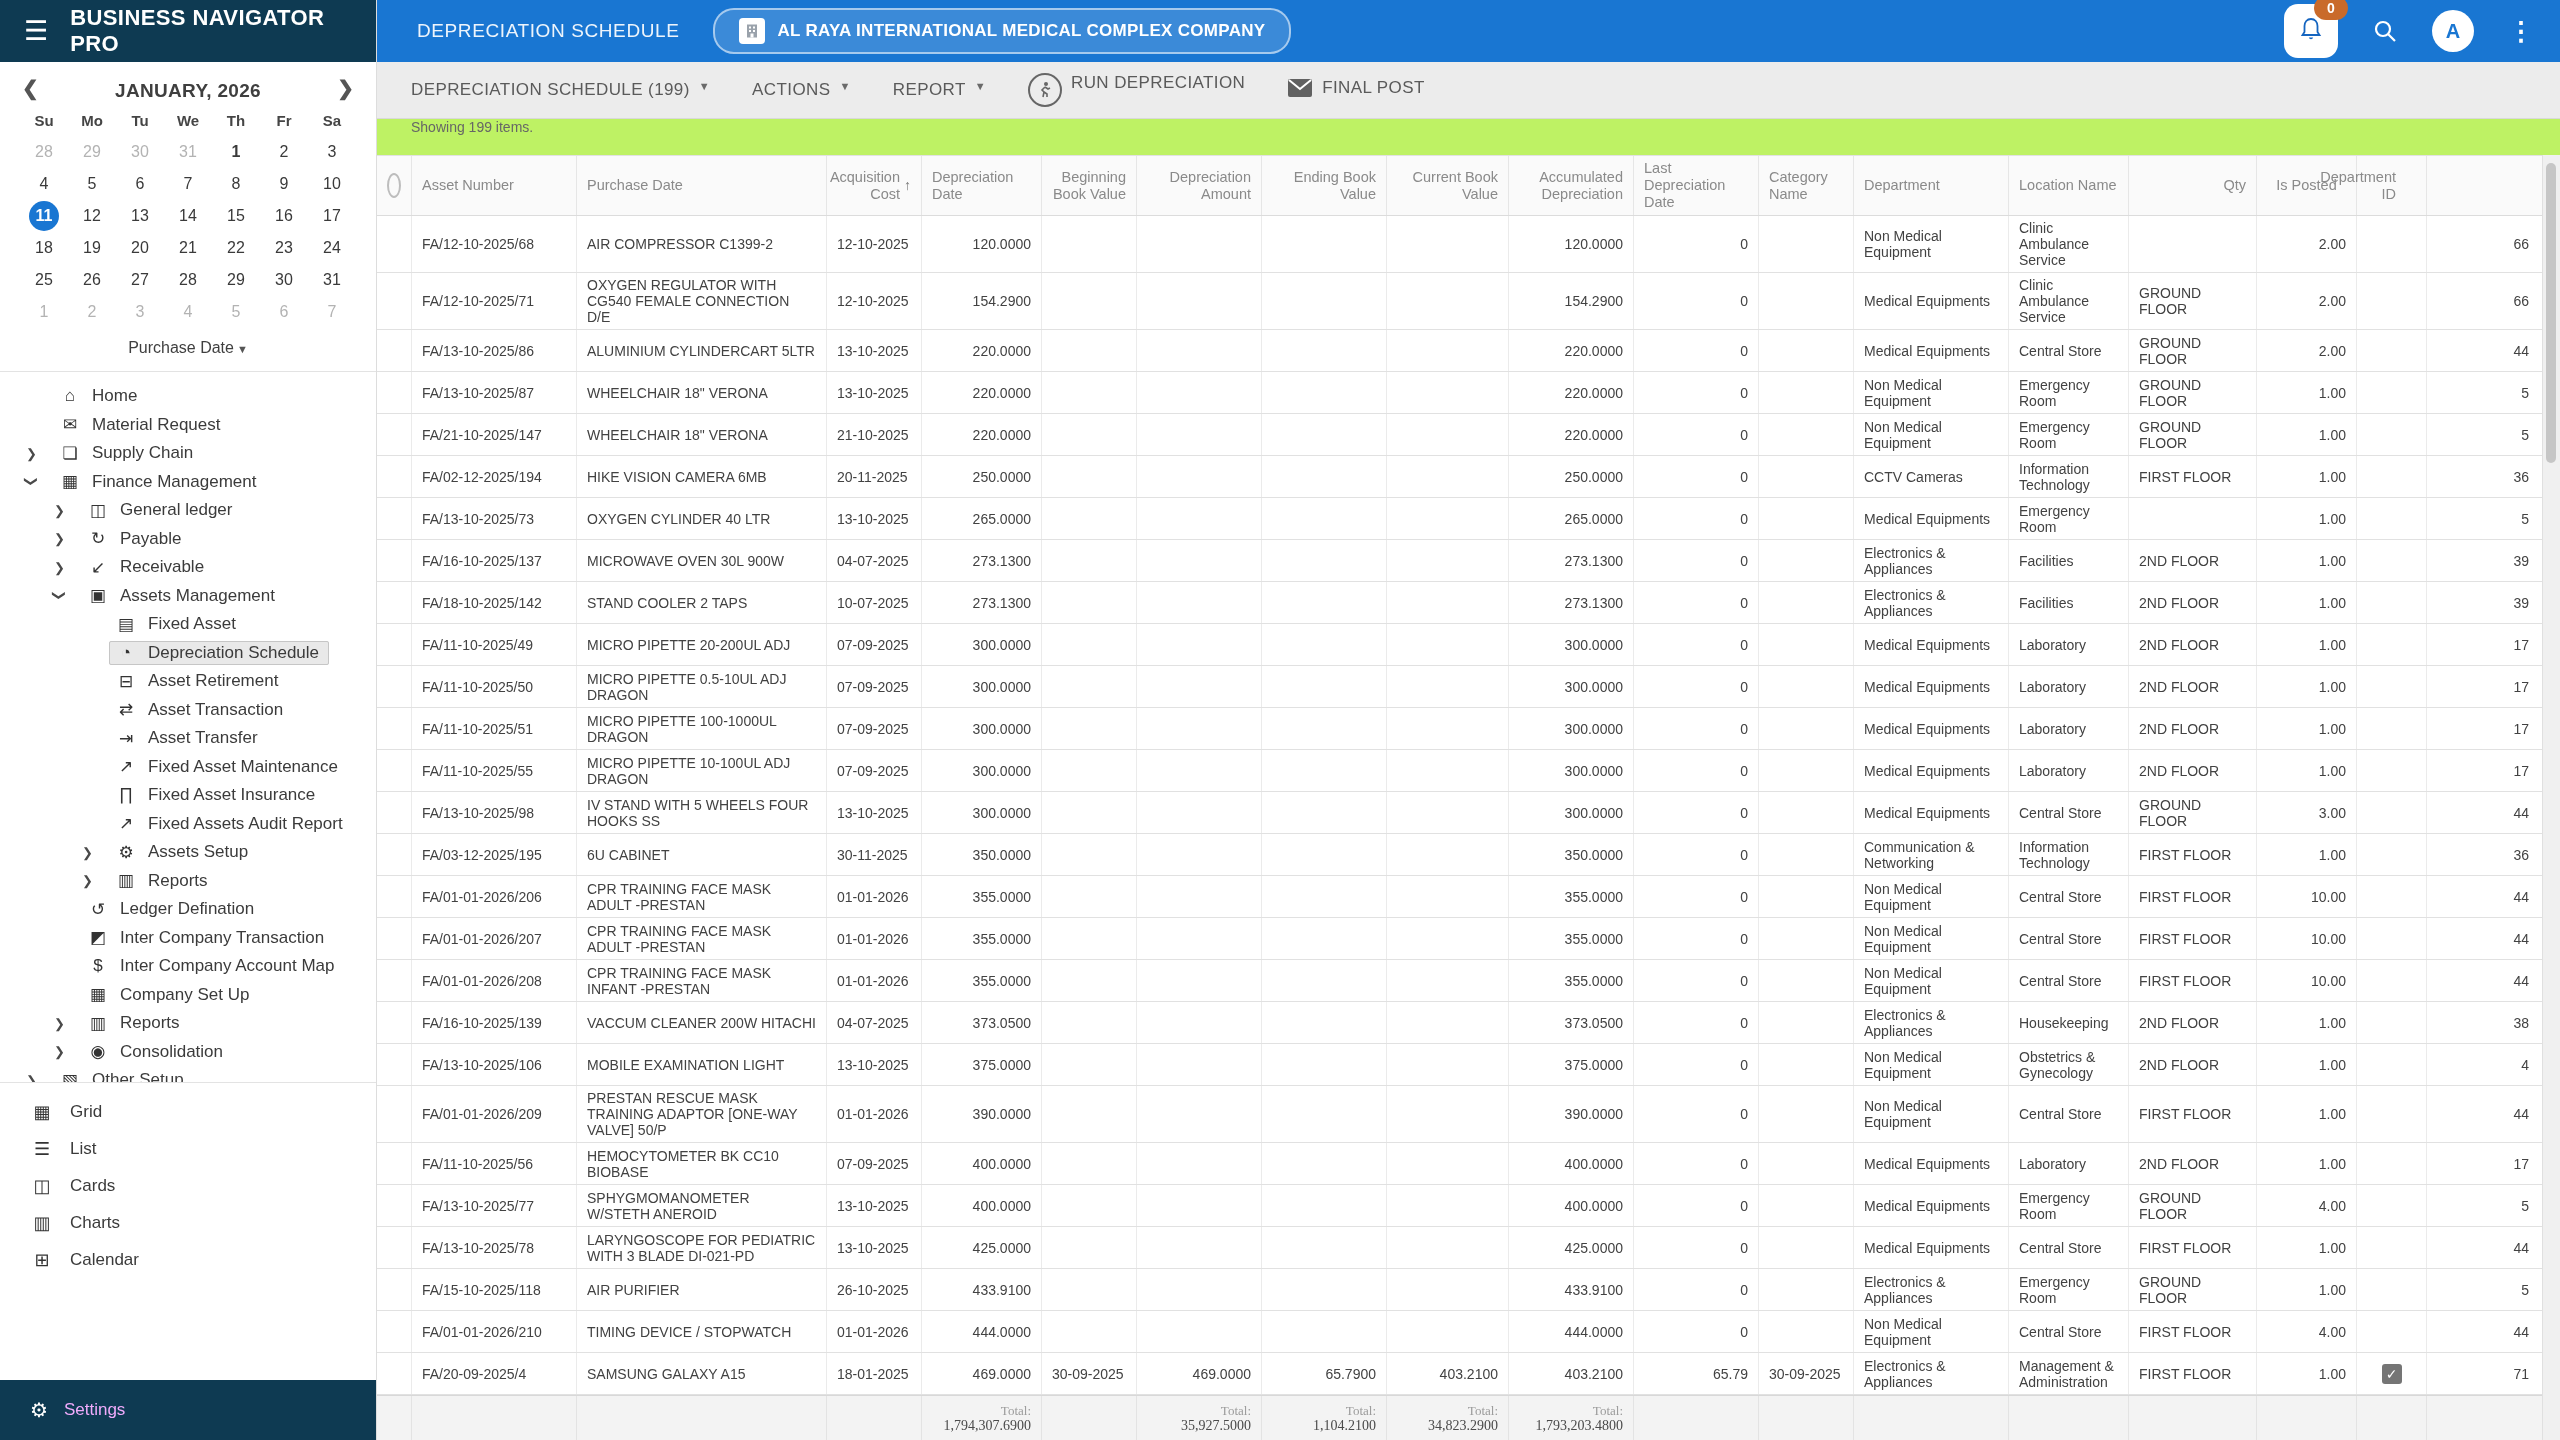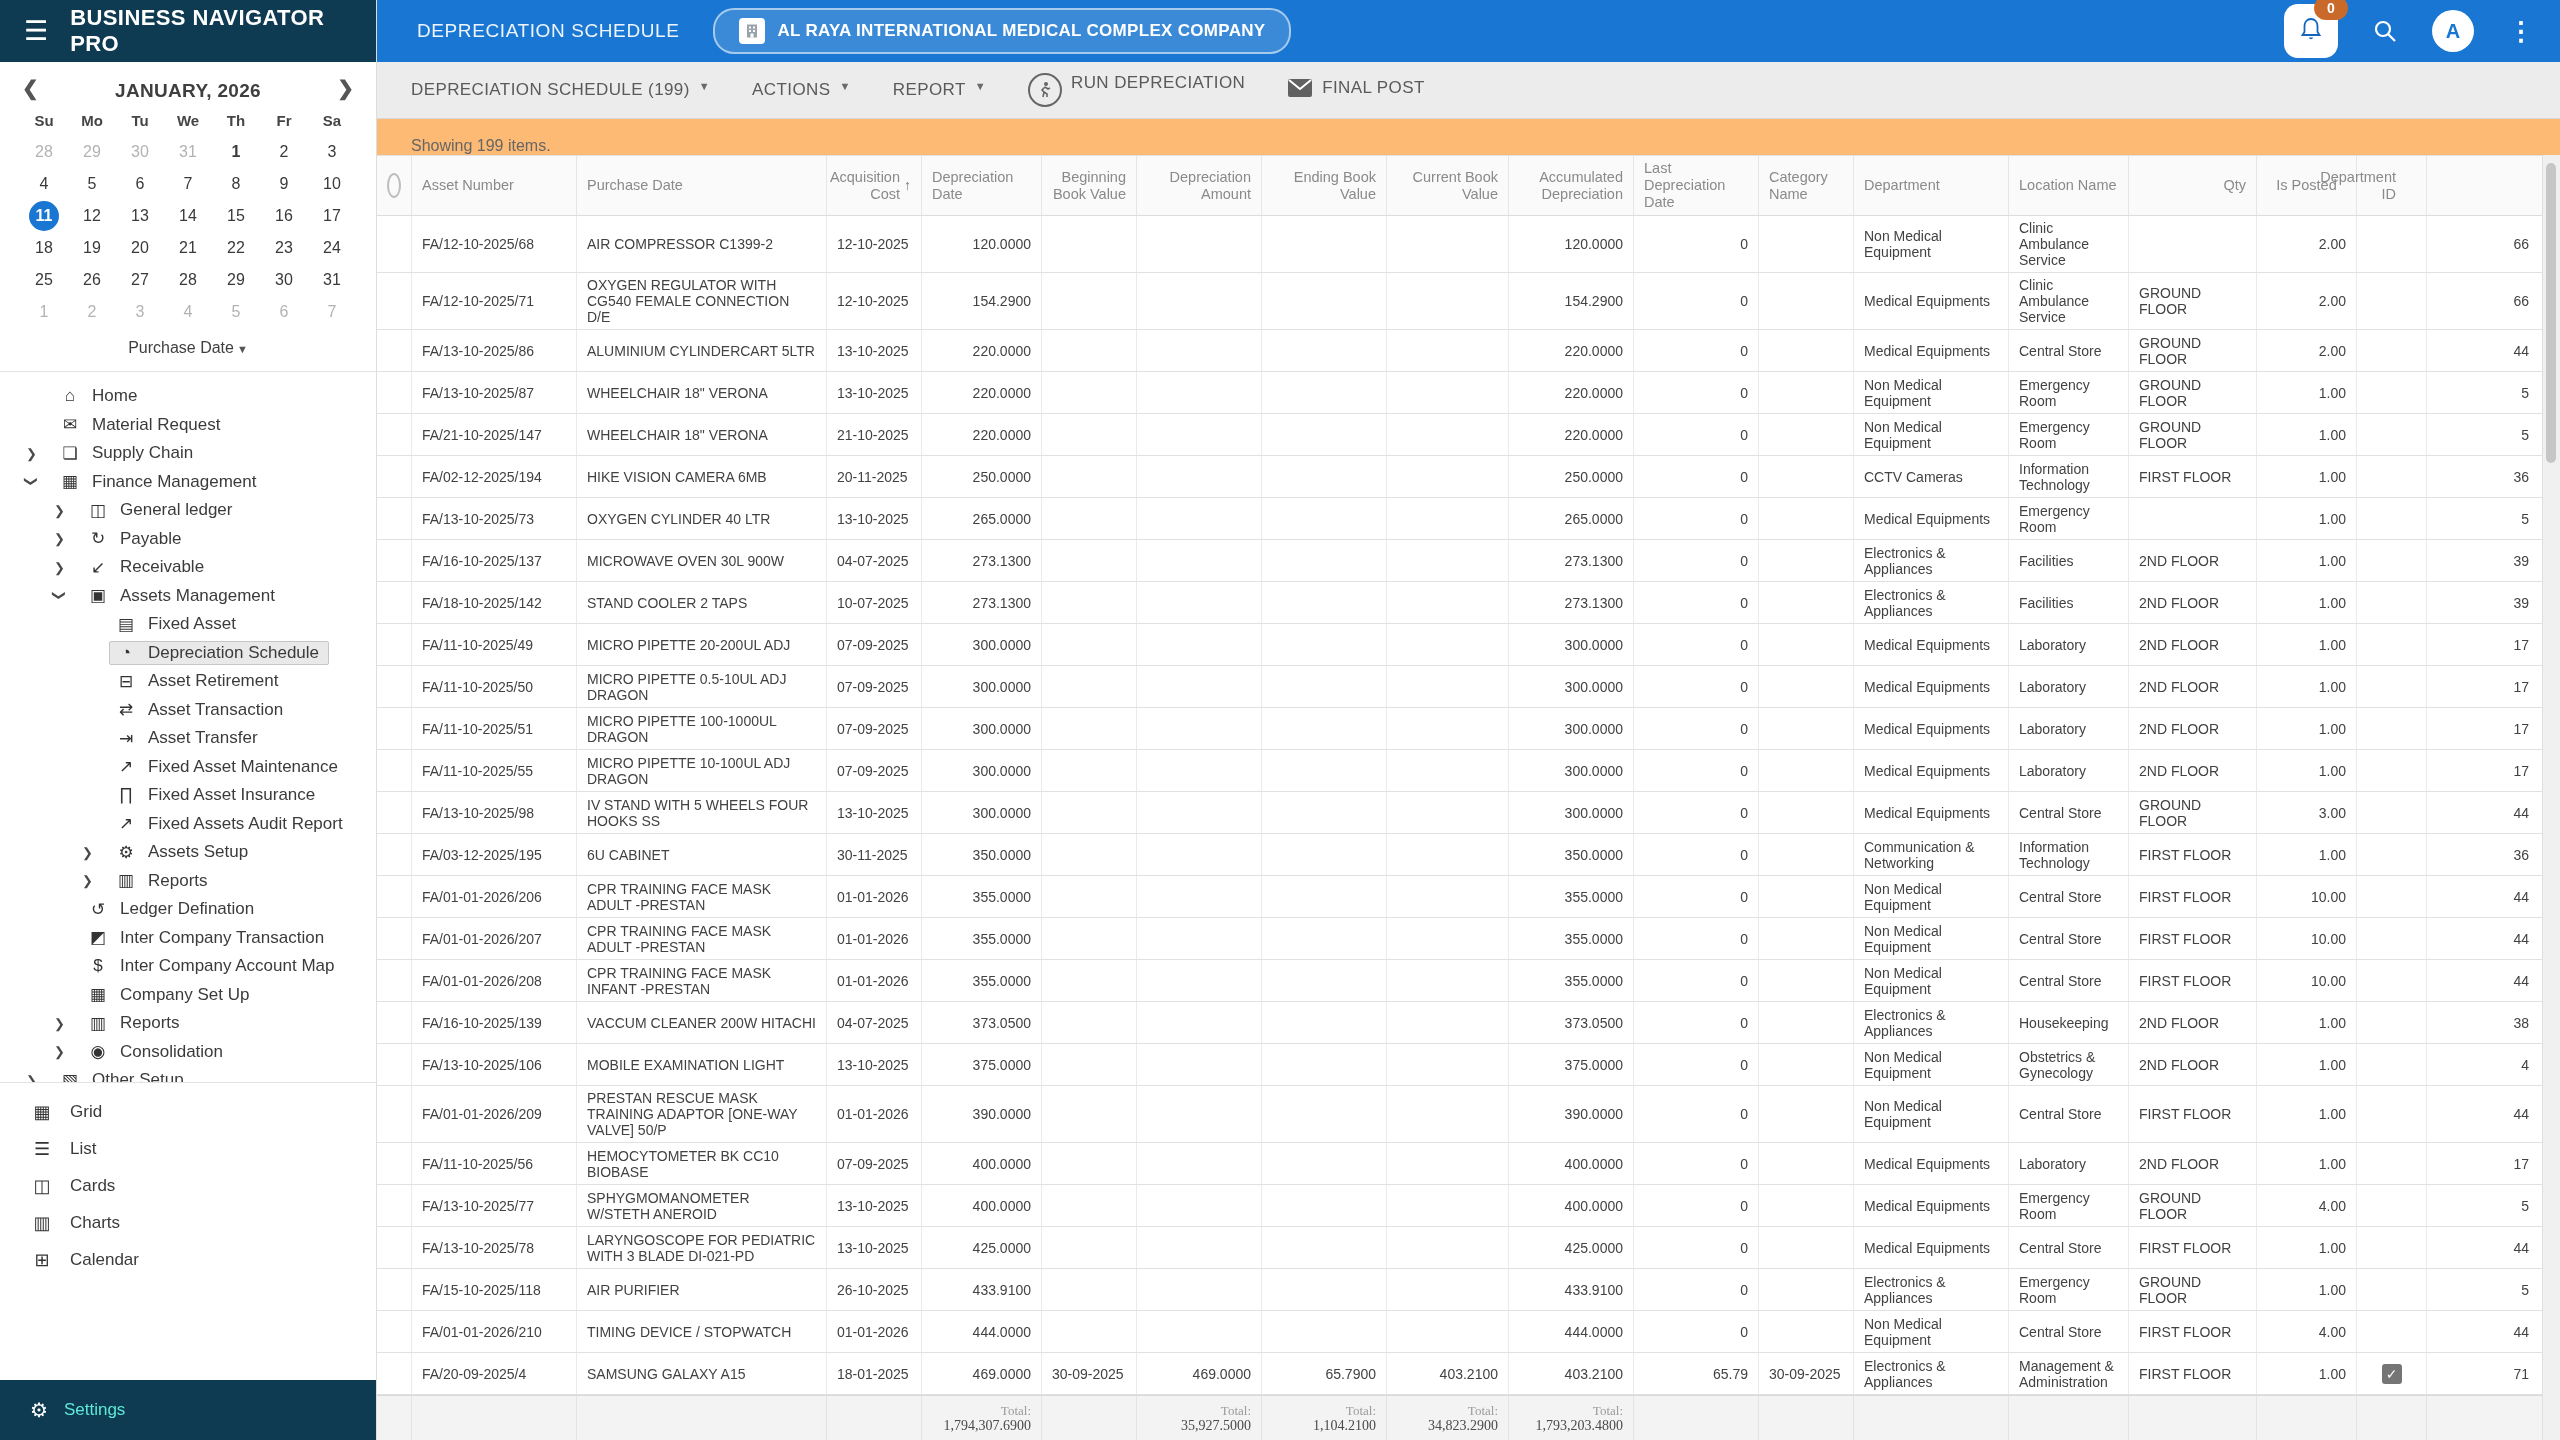--- a/index.html
+++ b/index.html
@@ -39,21 +39,21 @@
   .nav-item.selected .nav-inner{background:#e9e9e9;outline:1px solid #c6c6c6;outline-offset:-1px;}
   
   .views{padding:10px 0 6px 0;}
   .view-item{display:flex;align-items:center;height:37px;padding-left:30px;gap:16px;cursor:pointer;}
   .view-ico{font-size:18px;color:#333;width:24px;text-align:center;}
   .view-label{font-size:17px;color:#3b3b3b;}
   .sidebar-spacer{flex:0 1 96px;}
   .settings-bar{height:60px;min-height:60px;background:#0e3a52;display:flex;align-items:center;
                 padding-left:30px;gap:16px;cursor:pointer;}
   .settings-bar .gear{color:#fff;font-size:20px;}
-  .settings-bar .lbl{color:#5eead4;font-size:17px;}
+  .settings-bar .lbl{color:#f0abfc;font-size:17px;}
   
   .main{flex:1;display:flex;flex-direction:column;min-width:0;height:100%;}
   .topbar{height:62px;min-height:62px;background:#1976d2;display:flex;align-items:center;
           padding:0 26px 0 40px;gap:34px;}
   .page-title{color:rgba(255,255,255,.92);font-size:19px;letter-spacing:.6px;font-weight:500;}
   .company-pill{height:42px;border-radius:21px;background:rgba(255,255,255,.15);
                 border:2px solid rgba(255,255,255,.55);display:flex;align-items:center;gap:12px;
                 padding:0 24px;cursor:pointer;}
   .company-ico{width:26px;height:26px;background:#fff;border-radius:4px;display:flex;align-items:center;justify-content:center;}
   .company-name{color:#fff;font-weight:bold;font-size:17px;letter-spacing:.3px;white-space:nowrap;}
@@ -69,22 +69,22 @@
   .dots{color:#fff;font-size:26px;font-weight:bold;cursor:pointer;line-height:1;}
   
   .toolbar{height:56px;min-height:56px;background:#ececec;border-bottom:1px solid #d9d9d9;
            display:flex;align-items:center;padding-left:34px;gap:42px;}
   .tb-item{display:flex;gap:9px;font-size:17px;font-weight:500;color:#5a5a5a;
            letter-spacing:.4px;cursor:pointer;white-space:nowrap;}
   .tb-item .tri{font-size:11px;color:#6a6a6a;}
   .run-circ{width:30px;height:30px;border:2px solid #666;border-radius:50%;display:flex;
             align-items:center;justify-content:center;}
   
-  .status-strip{height:36px;min-height:36px;background:#fdba74;display:flex;align-items:flex-end;
-                padding-left:34px;font-size:16px;color:#666;}
+  .status-strip{height:36px;min-height:36px;background:#bef264;display:flex;align-items:flex-start;
+                padding-left:34px;font-size:14px;color:#666;}
   
   .table-area{flex:1;display:flex;flex-direction:column;min-height:0;position:relative;background:#fff;
     --cols:35px 165px 250px 95px 120px 95px 125px 125px 122px 125px 125px 95px 155px 120px 128px 100px 70px 133px;}
   .thead{display:grid;grid-template-columns:var(--cols);background:#fafafa;border-top:1px solid #e2e2e2;
          border-bottom:1px solid #dcdcdc;min-height:54px;}
   .th{display:flex;align-items:center;padding:4px 10px;font-size:14.5px;color:#8a8a8a;line-height:17px;
       border-right:1px solid #e6e6e6;box-sizing:border-box;cursor:pointer;}
   .th.right{justify-content:flex-end;text-align:right;}
   .th.center{justify-content:center;text-align:center;}
   .th:last-child{padding-right:30px;}

